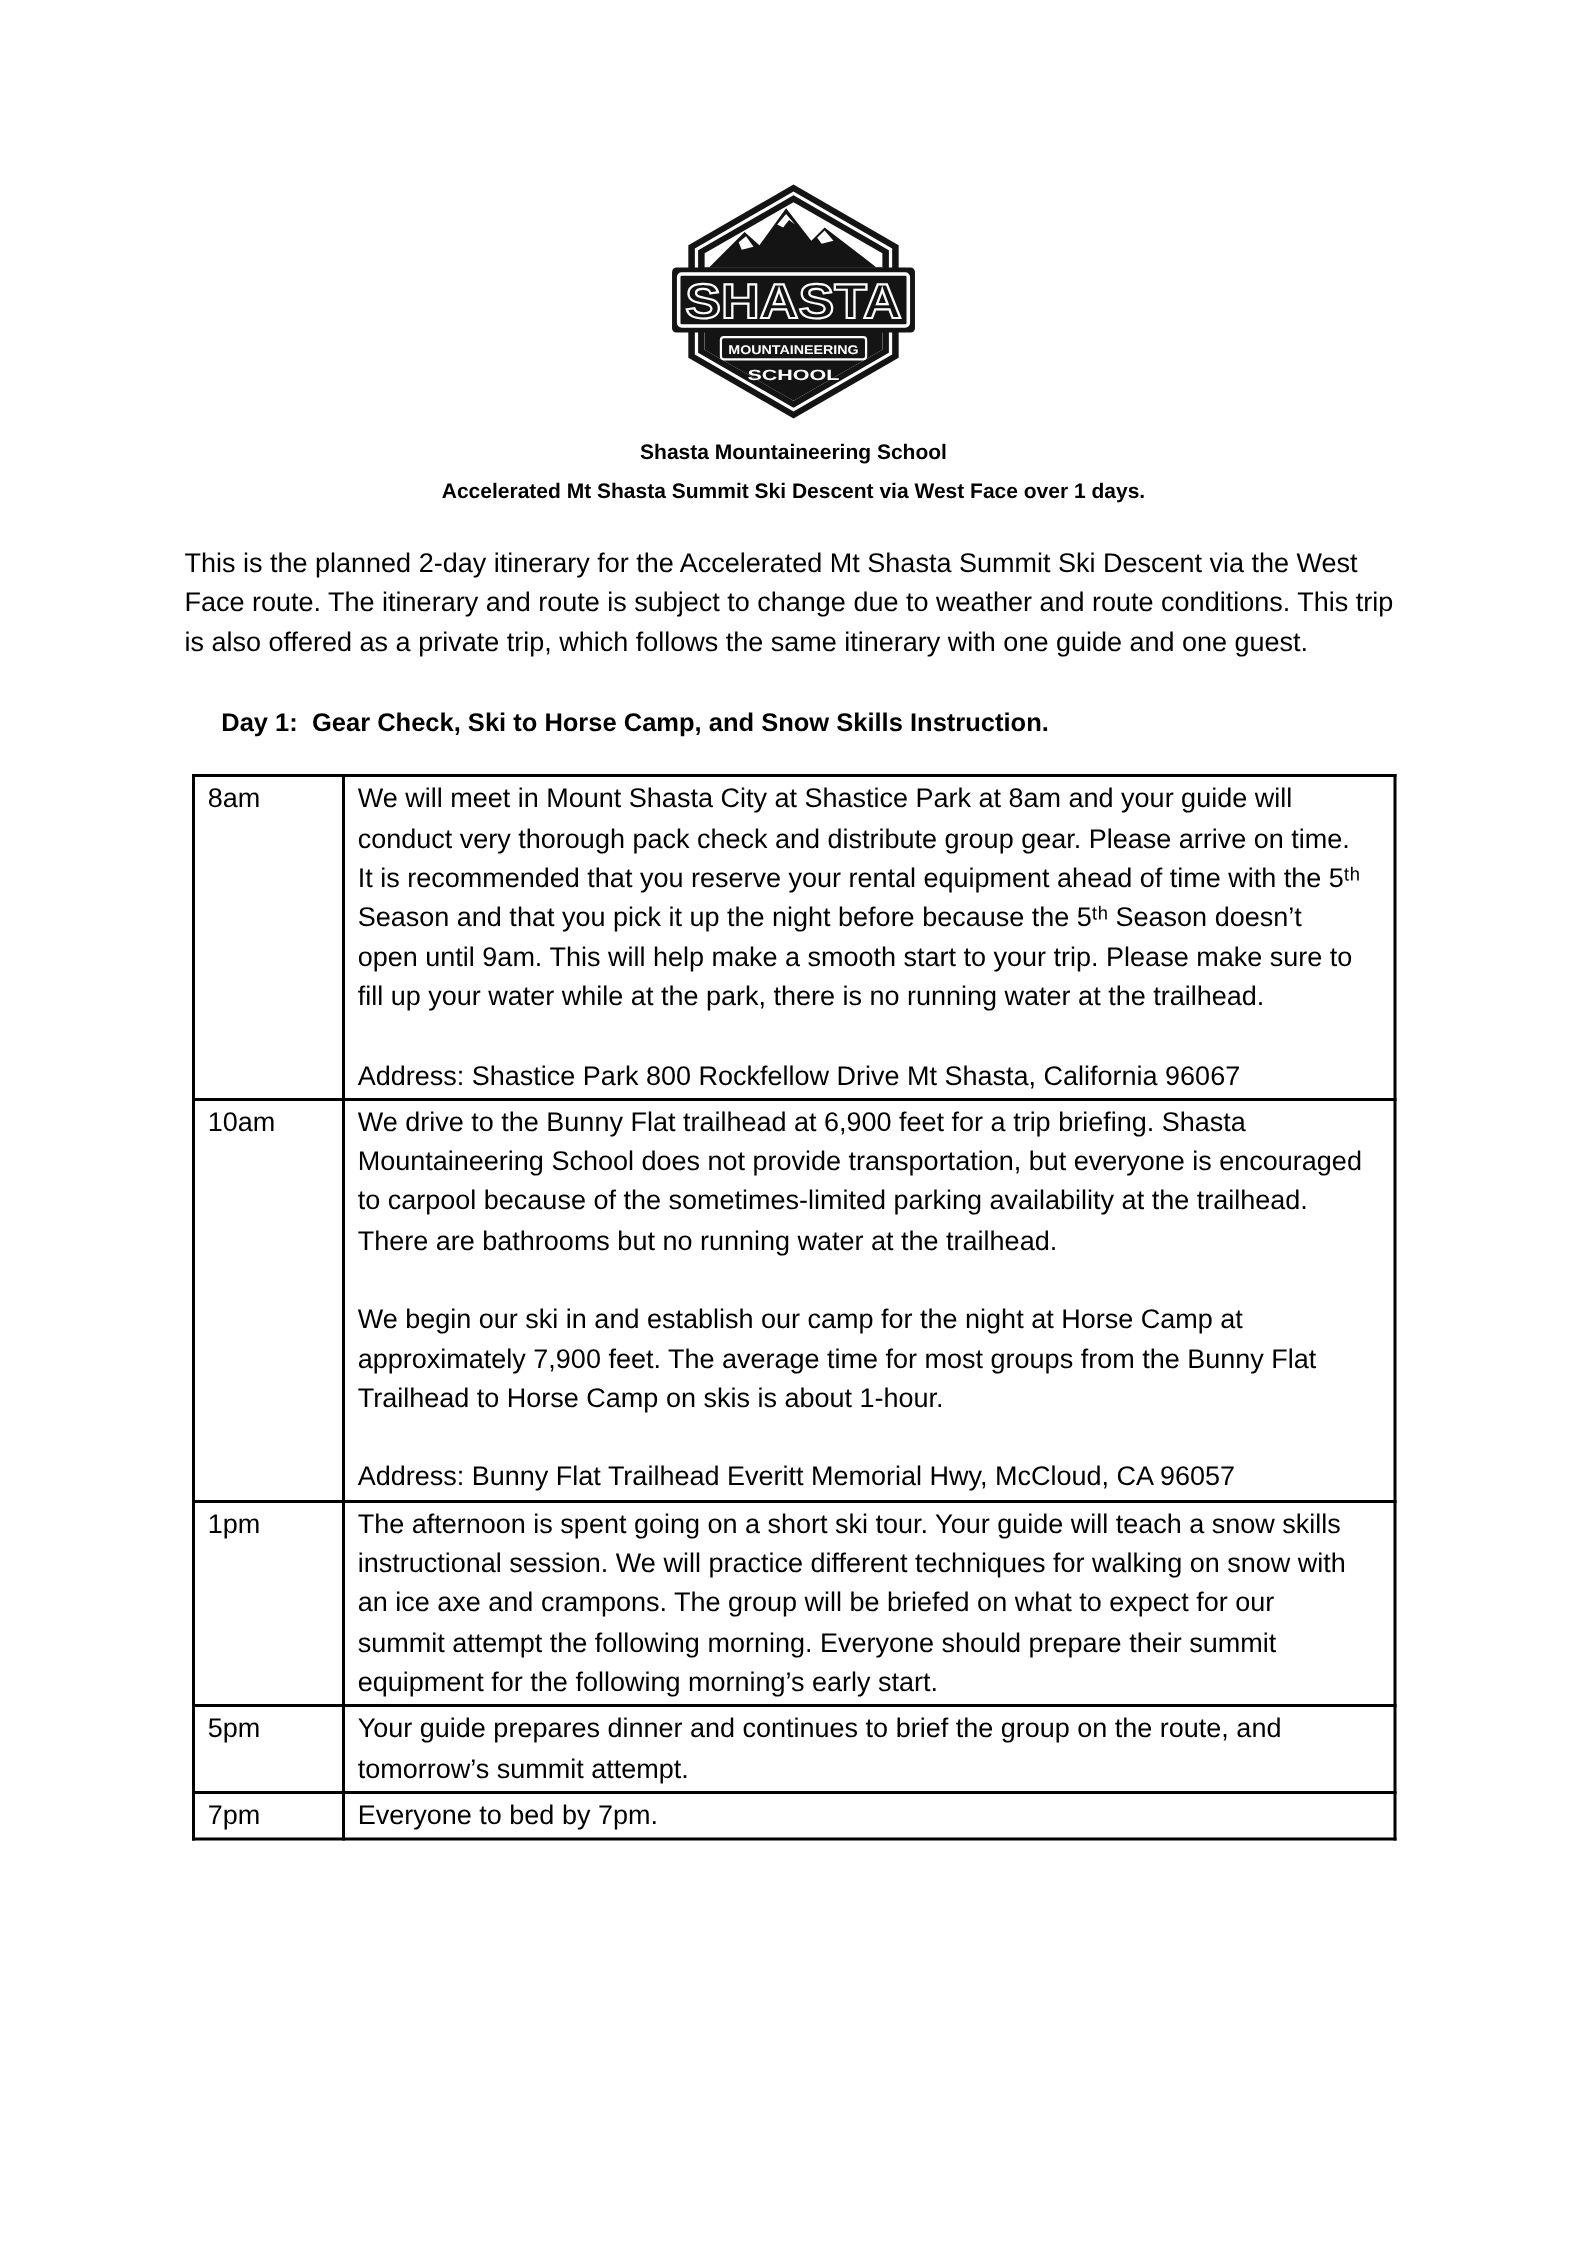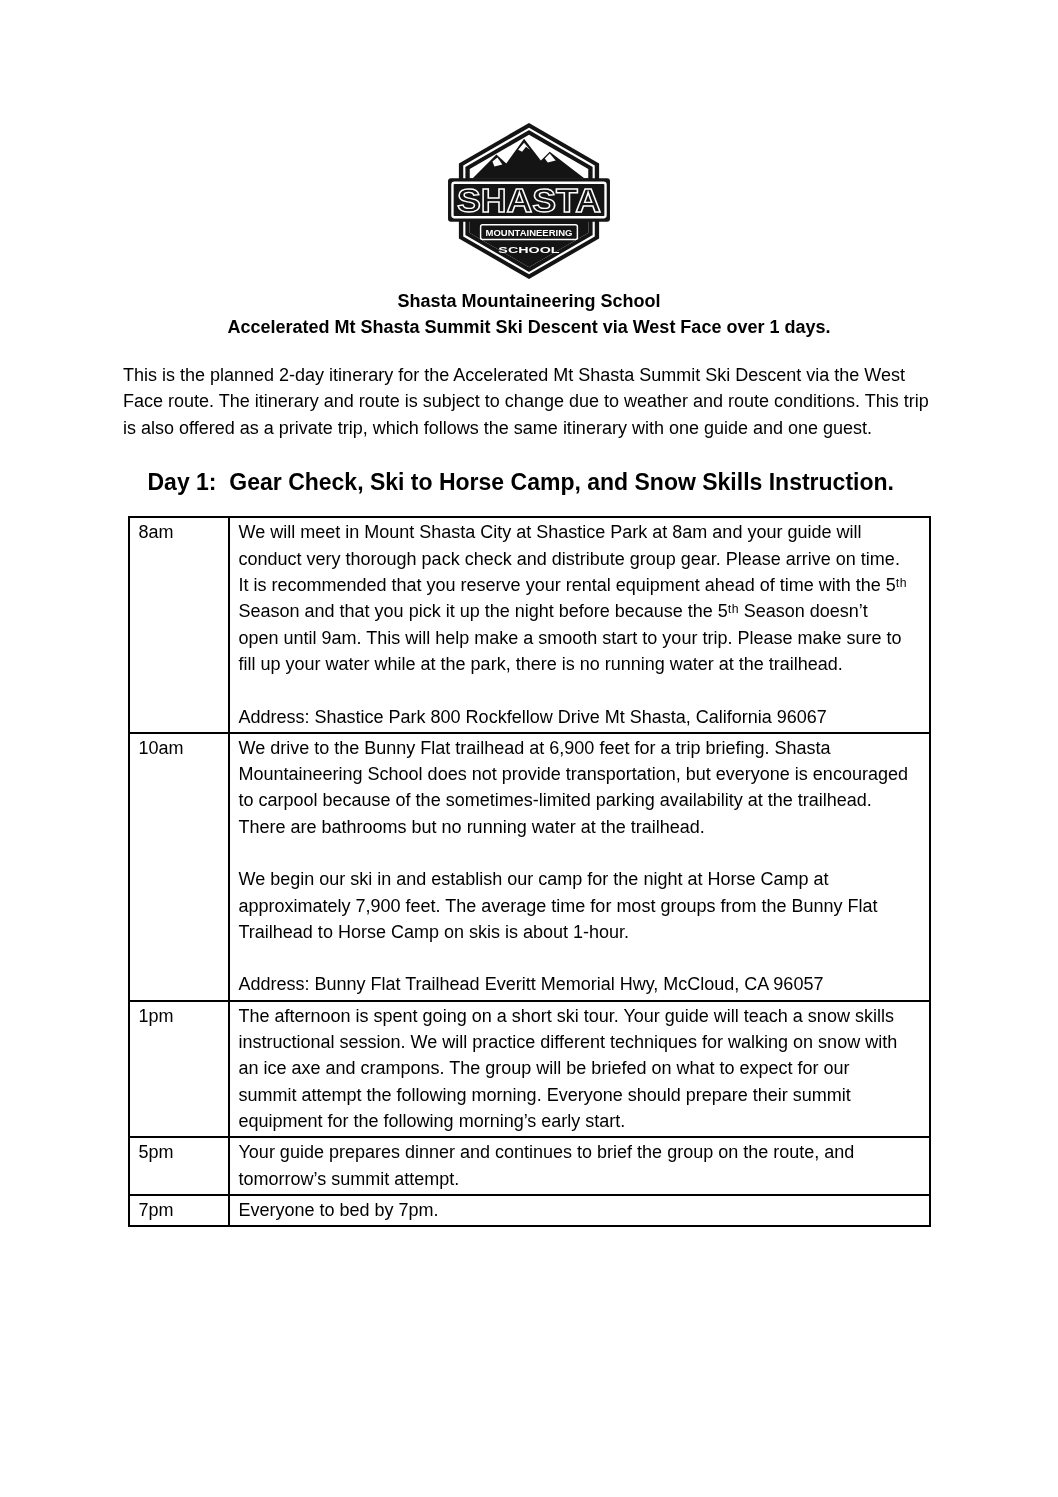--- a/index.html
+++ b/index.html
@@ -17,39 +17,39 @@
     overflow: hidden;
   }
   .logo-wrap {
     padding-top: 122px;
     display: flex;
     justify-content: center;
   }
   .doc-title, .doc-subtitle {
     text-align: center;
     font-weight: bold;
-    font-size: 18px;
+    font-size: 14px;
     line-height: 26.4px;
   }
   .doc-title { margin-top: 8px; }
   .intro {
     width: 812px;
     margin: 21px auto 0 auto;
     text-align: left;
     font-size: 18px;
     line-height: 26.4px;
   }
   .content {
     width: 803px;
     margin: 0 auto;
   }
   .day-heading {
     margin-top: 28px;
     font-weight: bold;
-    font-size: 23px;
+    font-size: 17px;
     line-height: 26.4px;
     white-space: pre-wrap;
     padding-left: 20px;
   }
   table.itinerary {
     margin-top: 21px;
     width: 803px;
     border-collapse: collapse;
     table-layout: fixed;
   }

